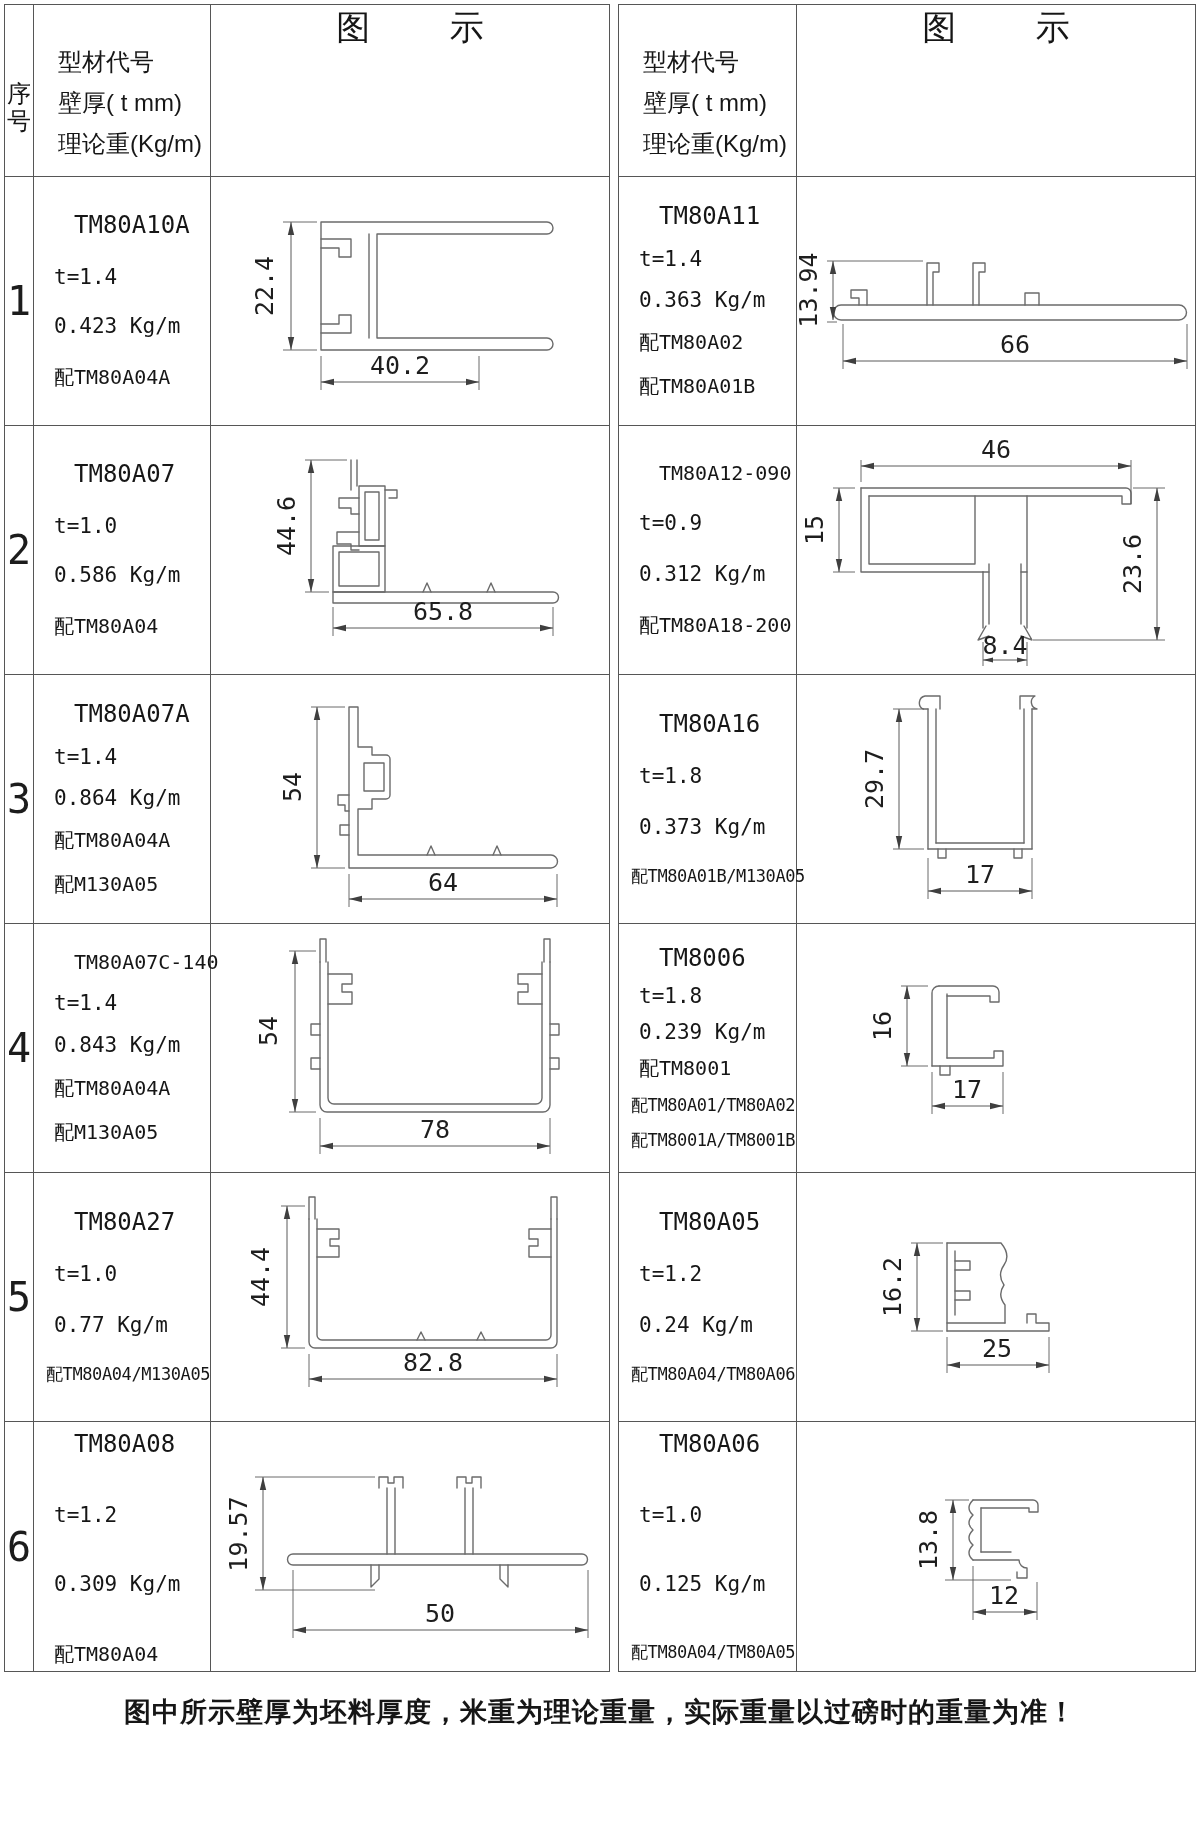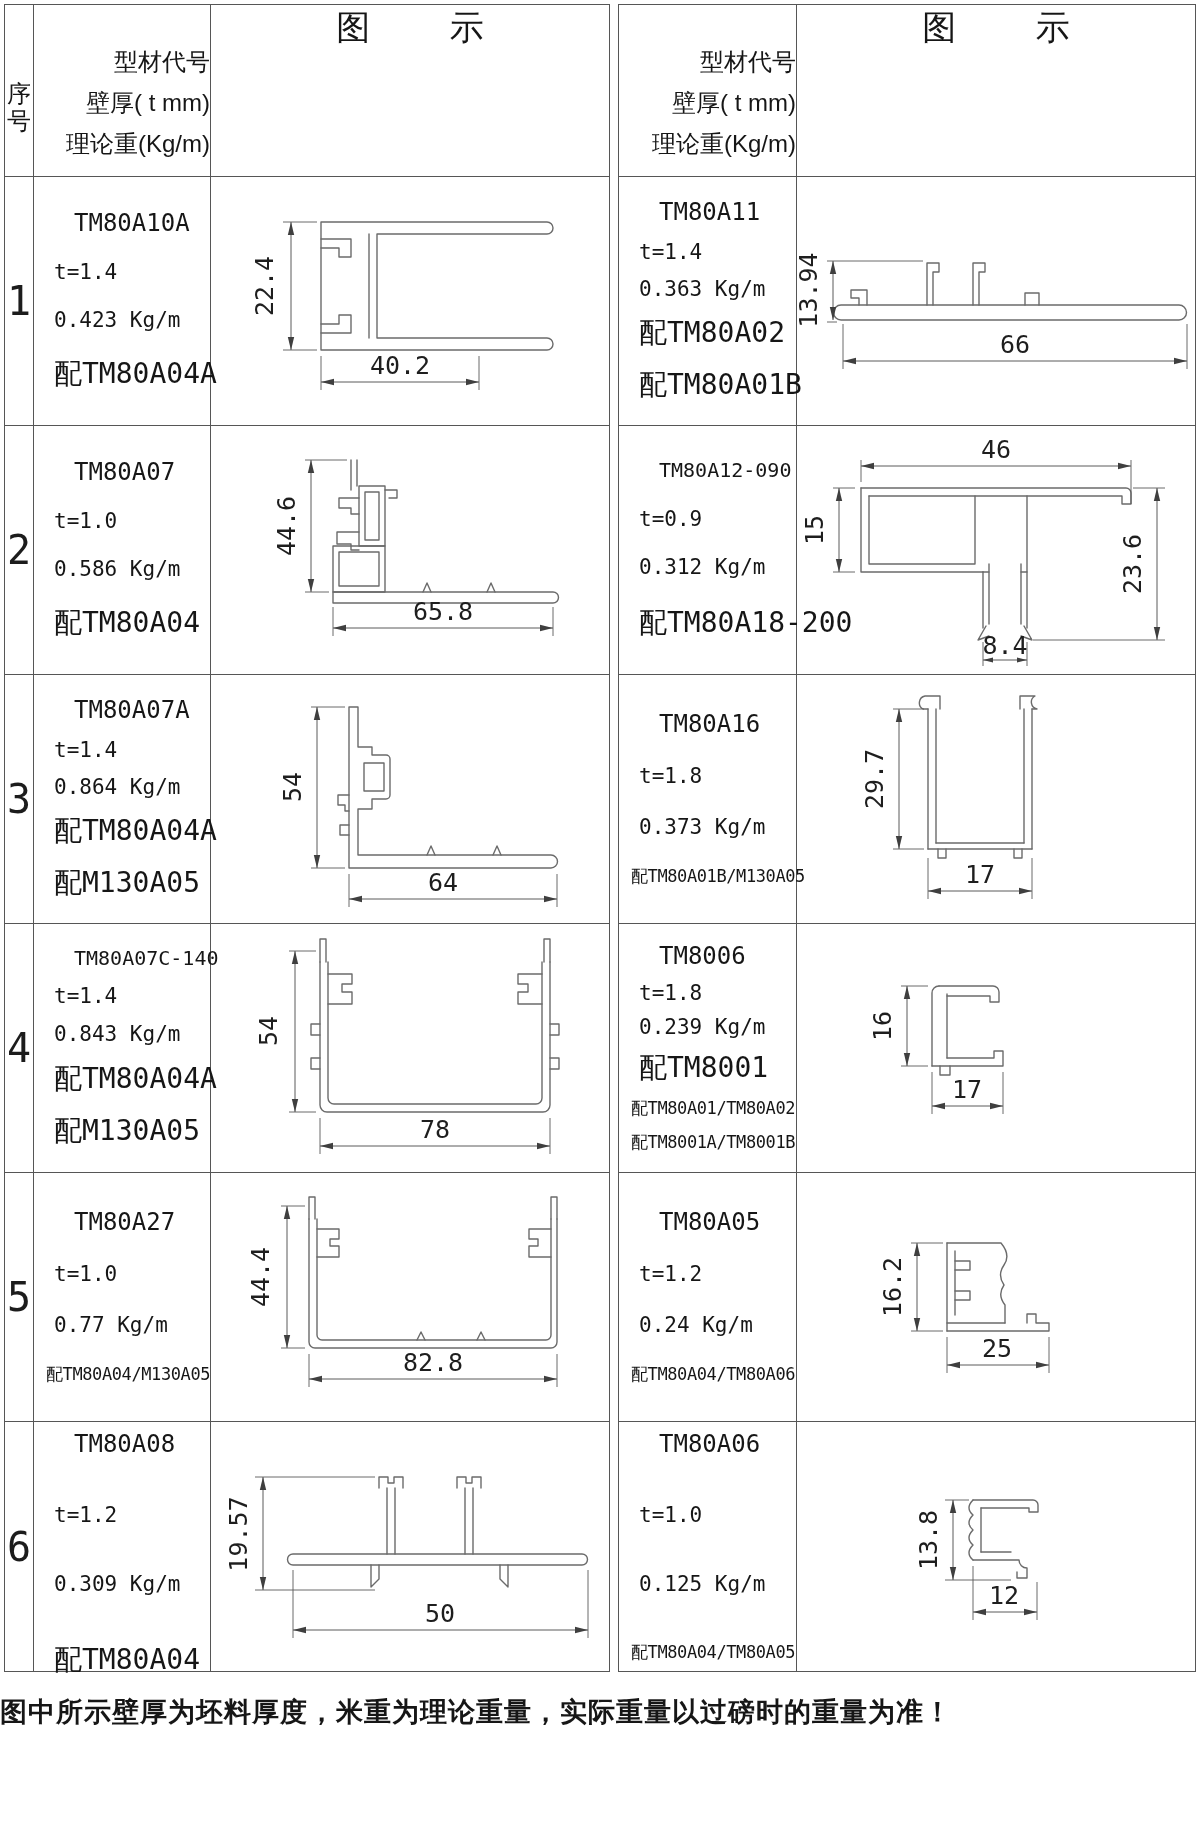--- a/index.html
+++ b/index.html
@@ -6,39 +6,39 @@
   .page{position:relative;width:1200px;height:1836px;background:#ffffff;
         font-family:"Liberation Sans",sans-serif;color:#161616;overflow:hidden;}
   .tbl{position:absolute;top:4px;display:grid;background:#fff;border:1px solid #565656;}
   .tbl-left{left:4px;grid-template-columns:29px 177px 398px;grid-template-rows:172px repeat(6,249px);}
   .tbl-right{left:618px;grid-template-columns:178px 398px;grid-template-rows:172px repeat(6,249px);}
   .c{position:relative;border-right:1px solid #565656;border-bottom:1px solid #565656;}
   .ce{border-right:none;}
   .cb{border-bottom:none;gap:45px;}
   .hserial{display:flex;align-items:center;justify-content:center;}
   .hserial span{writing-mode:vertical-rl;font-size:24px;letter-spacing:30px;line-height:1;}
-  .hinfo{padding:36px 0 0 24px;font-size:24px;line-height:41px;white-space:nowrap;text-align:right;}
+  .hinfo{padding:36px 0 0 24px;font-size:24px;line-height:41px;white-space:nowrap;}
   .hdiag{display:flex;align-items:flex-start;justify-content:center;font-size:34px;word-spacing:70px;white-space:nowrap;}
   .serial{display:flex;align-items:center;justify-content:center;
           font-family:"DejaVu Sans Mono",monospace;font-size:40px;color:#1c1c1c;}
   .info{display:flex;flex-direction:column;justify-content:space-evenly;
         padding:8px 0 8px 20px;font-family:"DejaVu Sans Mono",monospace;white-space:nowrap;}
   .code{font-size:24px;margin-left:20px;}
   .code-sm{font-size:20px;}
   .ln{font-size:21px;}
-  .fit{font-size:28px;}
+  .fit{font-size:20px;}
   .long{font-size:17px;margin-left:-8px;letter-spacing:-0.4px;}
   .dwgcell{overflow:hidden;}
   svg.dwg{position:absolute;left:0;top:0;}
   .p{fill:none;stroke:#6b6b6b;stroke-width:1.4;stroke-linejoin:round;stroke-linecap:round;}
   .d{stroke:#5a5a5a;stroke-width:1;}
   .x{fill:none;stroke:#5a5a5a;stroke-width:0.9;}
   .a{fill:#3f3f3f;stroke:none;}
   text.dm{font-family:"DejaVu Sans Mono",monospace;font-size:25px;fill:#1e1e1e;}
-  .footer{position:absolute;left:0;top:1694px;width:1200px;
+  .footer{position:absolute;left:0;top:1694px;width:1200px;text-align:center;
           font-size:27px;font-weight:600;letter-spacing:1px;}
 </style>
 </head>
 <body>
 
 <div class="page">
 
   <div class="tbl tbl-left">
 
     <div class="c hserial">

